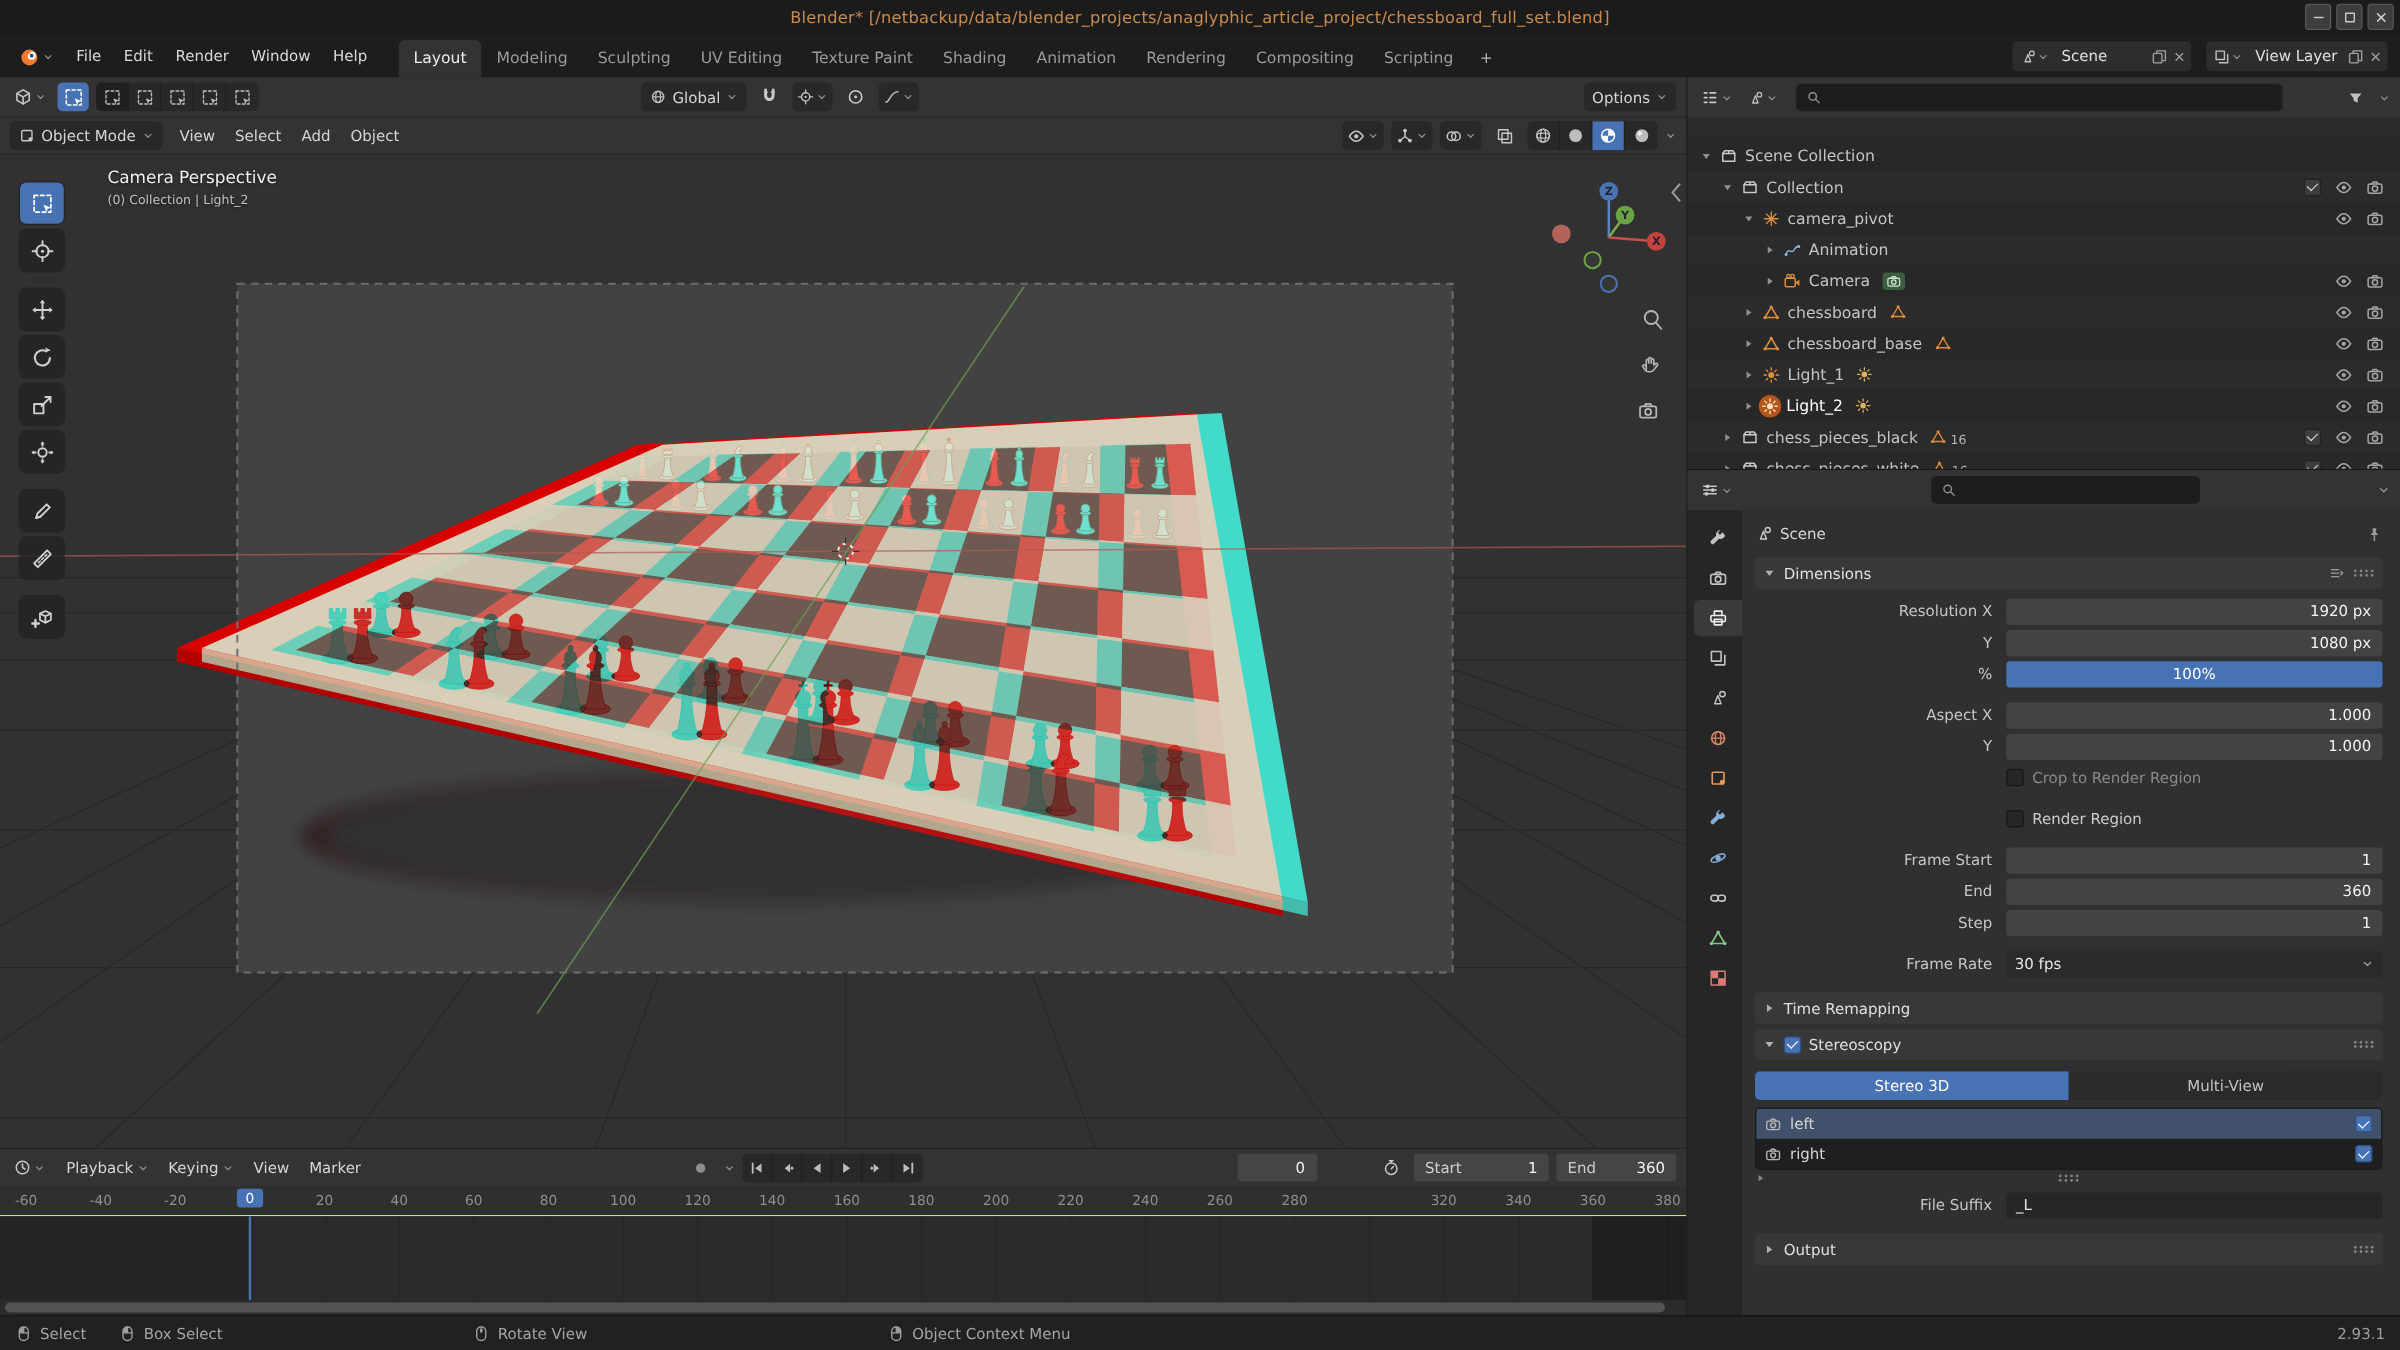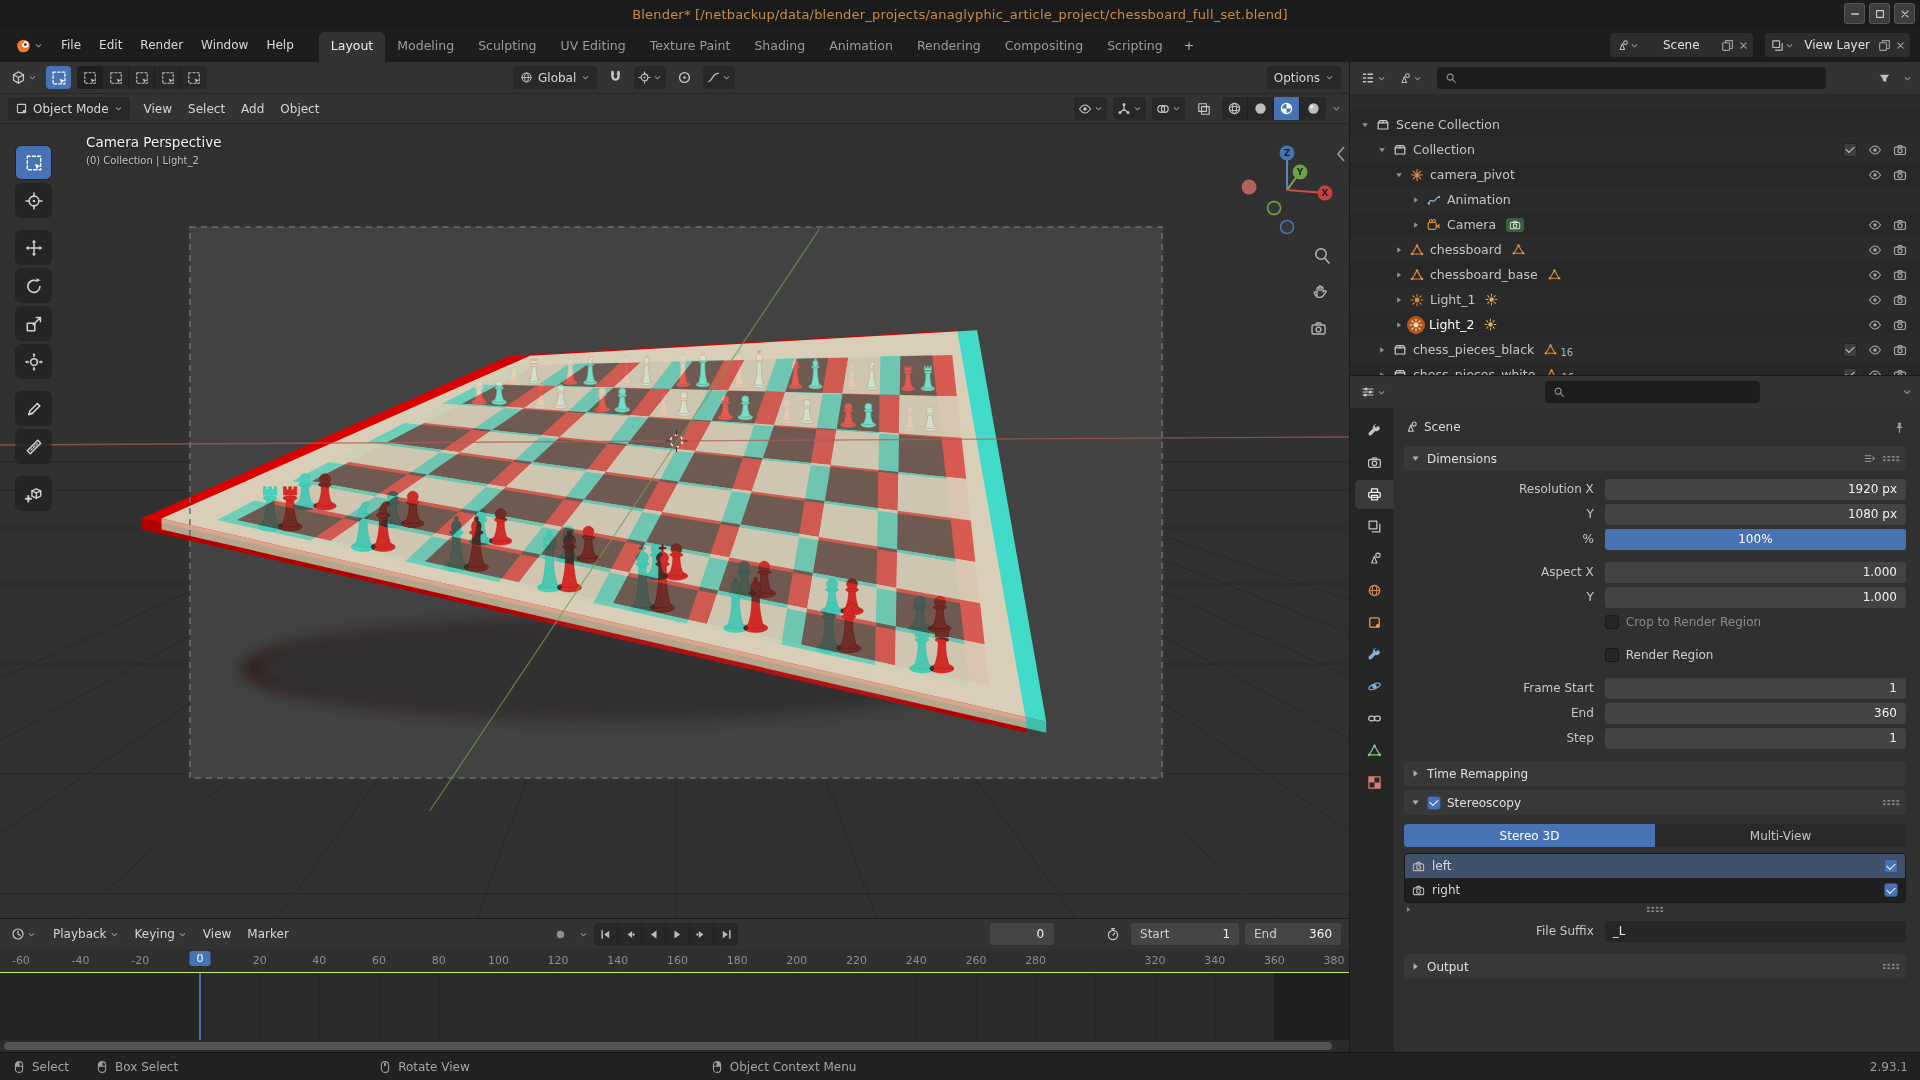--- a/index.html
+++ b/index.html
@@ -5,21 +5,21 @@
 *{margin:0;padding:0;box-sizing:border-box;}
 html,body{width:1920px;height:1080px;overflow:hidden;}
 body{font-family:"DejaVu Sans","Liberation Sans",sans-serif;font-size:12px;color:#d4d4d4;background:#2b2b2b;display:flex;flex-direction:column;cursor:default;}
 svg{display:block;}
 
 #titlebar{height:28px;background:#1b1b1b;display:flex;align-items:center;justify-content:center;position:relative;flex:none;}
 #title-text{color:#c98a4d;font-size:13px;letter-spacing:.2px;}
 #win-controls{position:absolute;right:5px;top:3px;display:flex;gap:4px;}
 .win-btn{width:21px;height:21px;background:#3d3d3d;border:1px solid #585858;border-radius:3px;display:flex;align-items:center;justify-content:center;color:#c9c9c9;}
 
-#topbar{height:34px;background:#1d1d1d;display:flex;align-items:center;padding:0 10px;flex:none;text-align:center;}
+#topbar{height:34px;background:#1d1d1d;display:flex;align-items:center;padding:0 10px;flex:none;}
 #blender-logo{display:flex;align-items:center;gap:2px;padding:0 5px;}
 #topbar-menus{display:flex;margin-left:4px;}
 .menu-item{padding:5px 9px;border-radius:4px;color:#dadada;white-space:nowrap;}
 #workspace-tabs{display:flex;align-self:flex-end;margin-left:16px;height:30px;}
 .ws-tab{padding:6px 12px;color:#9b9b9b;font-size:12.5px;border-radius:5px 5px 0 0;white-space:nowrap;}
 .ws-tab.active{background:#333333;color:#ececec;}
 .ws-add{color:#b5b5b5;padding:6px 9px;}
 #topbar-right{margin-left:auto;display:flex;gap:12px;align-items:center;}
 .datablock{display:flex;align-items:center;background:#2d2d2d;border-radius:4px;height:24px;padding:0 4px;gap:4px;}
 .db-btn{display:flex;align-items:center;gap:1px;padding:0 2px;}
@@ -2037,20 +2037,31 @@
                 <span class="prop-value">
                   <span class="num-field">360</span>
                 </span>
               </div>
               <div class="prop-row">
                 <span class="prop-label">Step</span>
                 <span class="prop-value">
                   <span class="num-field">1</span>
                 </span>
               </div>
+              <div class="prop-row gap">
+                <span class="prop-label">Frame Rate</span>
+                <span class="prop-value">
+                  <span class="select-field">
+                    <span class="sv">30 fps</span>
+                    <svg width="10" height="10" viewBox="0 0 14 14" style="color:#9a9a9a;flex:none;display:block">
+                      <path d="M3.5 5.5 7 9l3.5-3.5" fill="none" stroke="currentColor" stroke-linecap="round" stroke-linejoin="round" stroke-width="1.6"></path>
+                    </svg>
+                  </span>
+                </span>
+              </div>
             </div>
             <div class="panel-header">
               <span class="ph-ic">
                 <svg width="11" height="11" viewBox="0 0 14 14" style="color:#b0b0b0;flex:none;display:block">
                   <path d="M4.5 3v8L10 7z" fill="currentColor"></path>
                 </svg>
               </span>
               <span>Time Remapping</span>
               <span class="ph-spacer"></span>
             </div>

